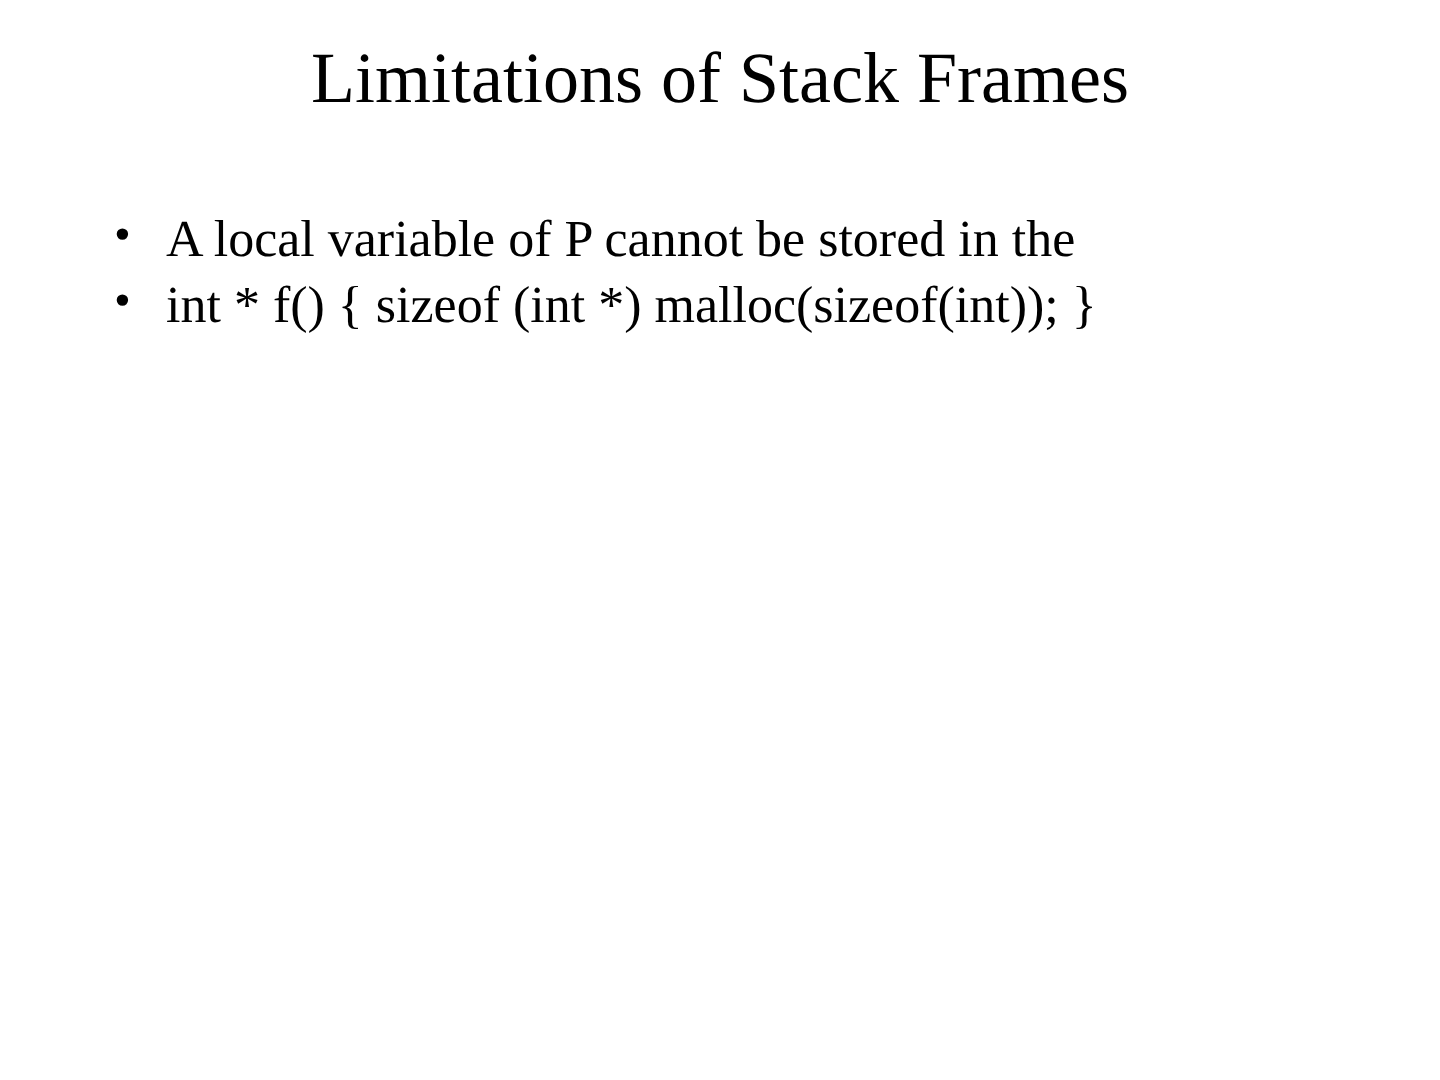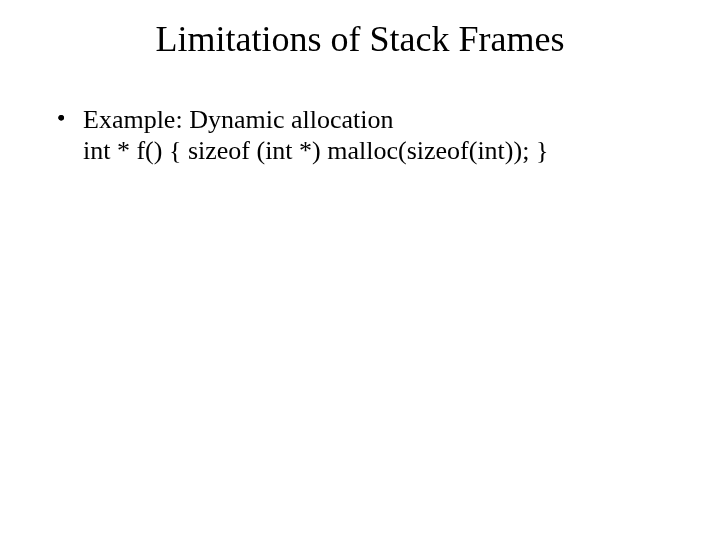--- a/index.html
+++ b/index.html
@@ -45,18 +45,18 @@
       display: block;
     }
   </style>
 </head>
 <body>
 
 <h1 class="title">Limitations of Stack Frames</h1>
 
 <ul class="bullet-list">
   <li class="bullet-item">
+    <span class="bullet-line">A local variable of P cannot be stored in the</span>
   </li>
   <li class="bullet-item">
-    <span class="bullet-line">Example: Dynamic allocation</span>
     <span class="bullet-line">int * f() { sizeof (int *) malloc(sizeof(int)); }</span>
   </li>
 </ul>
 
 </body></html>

